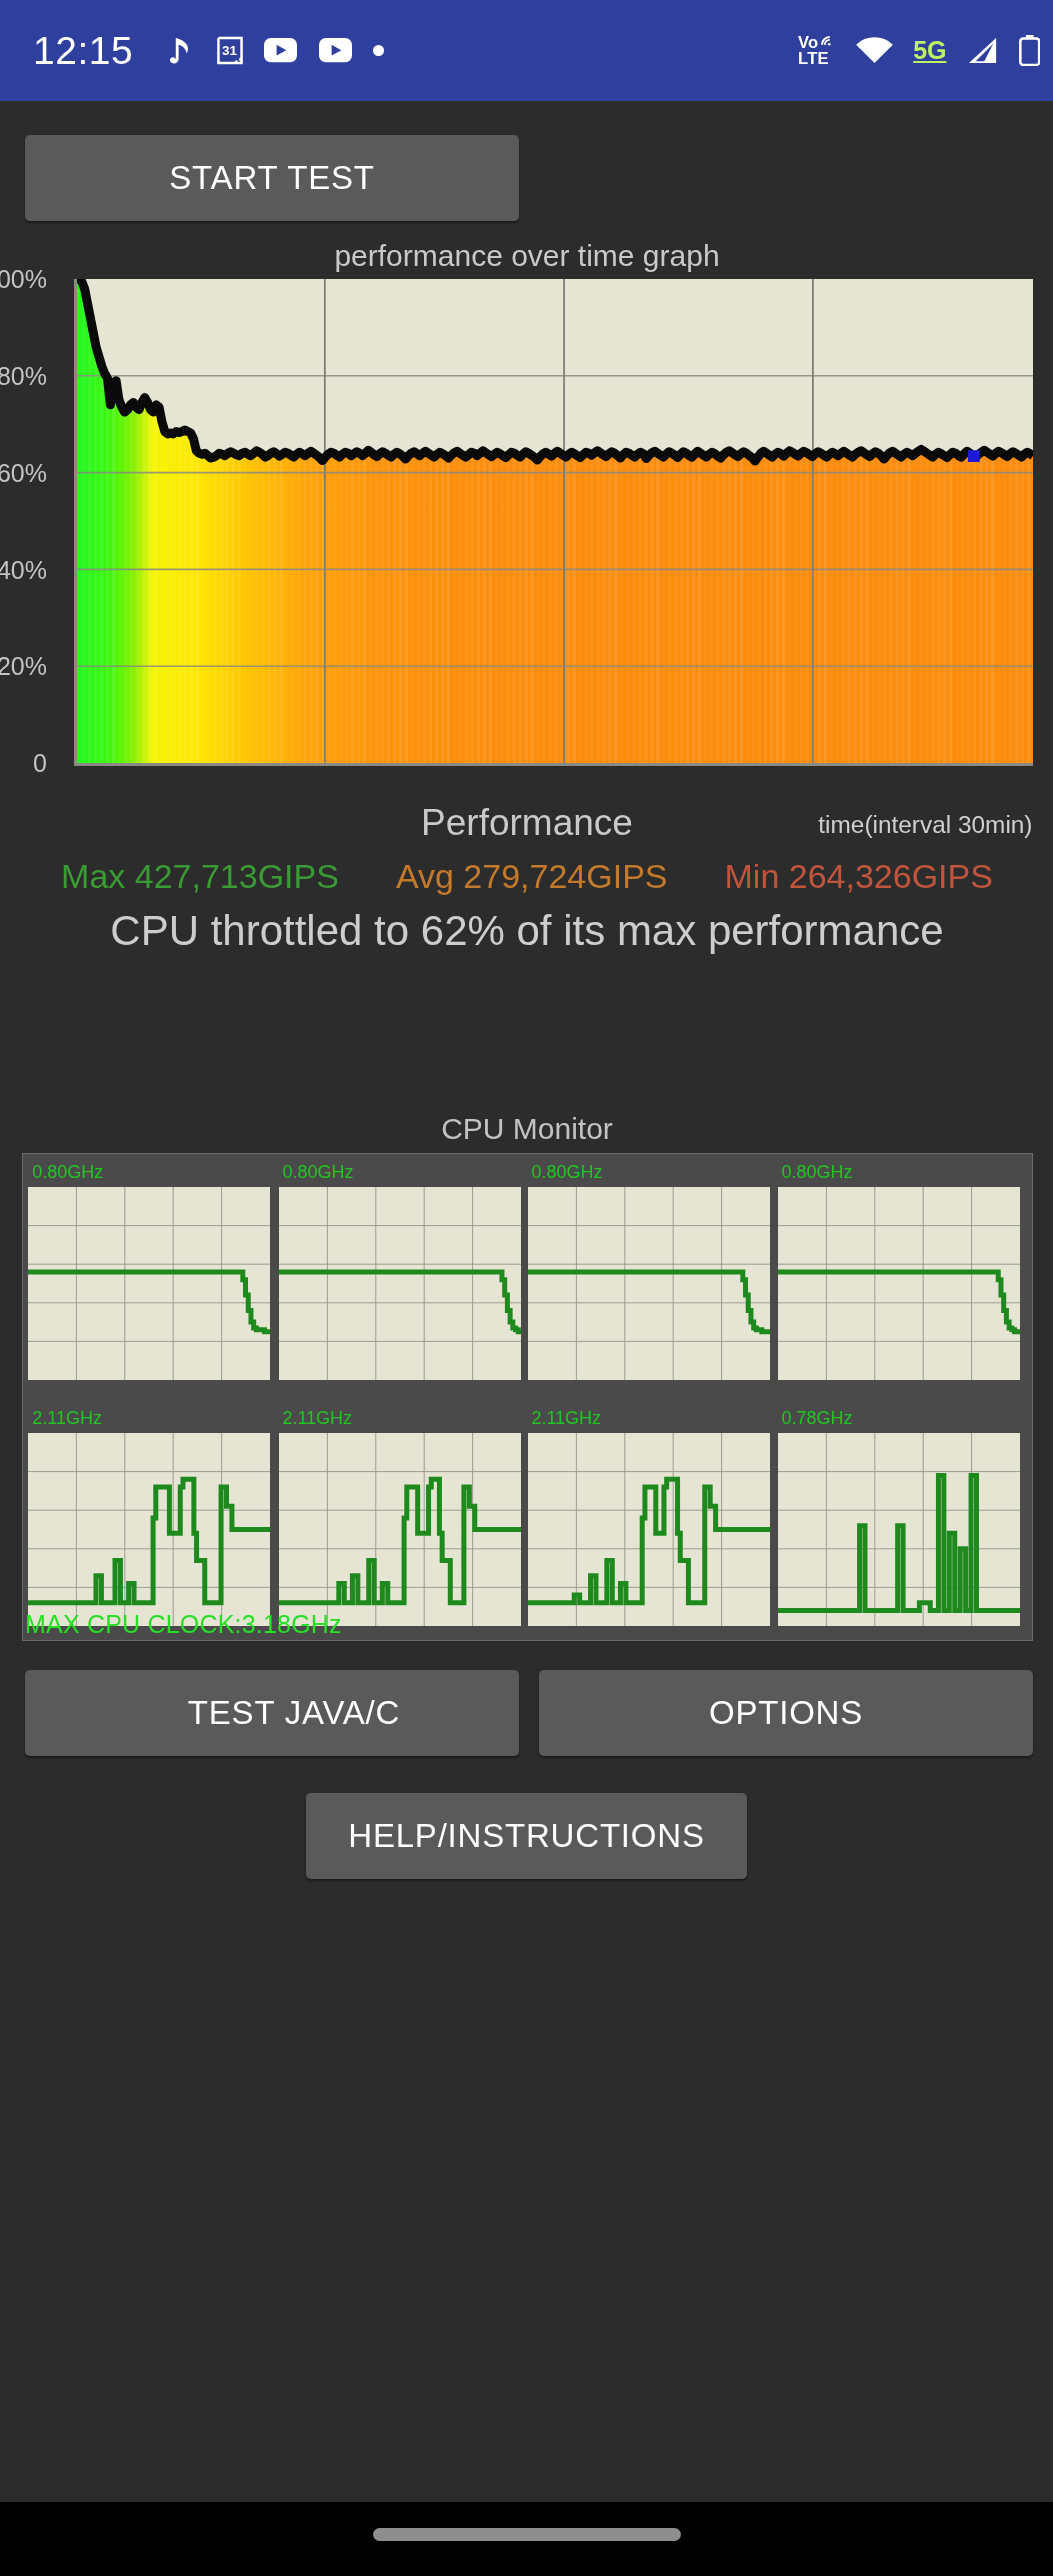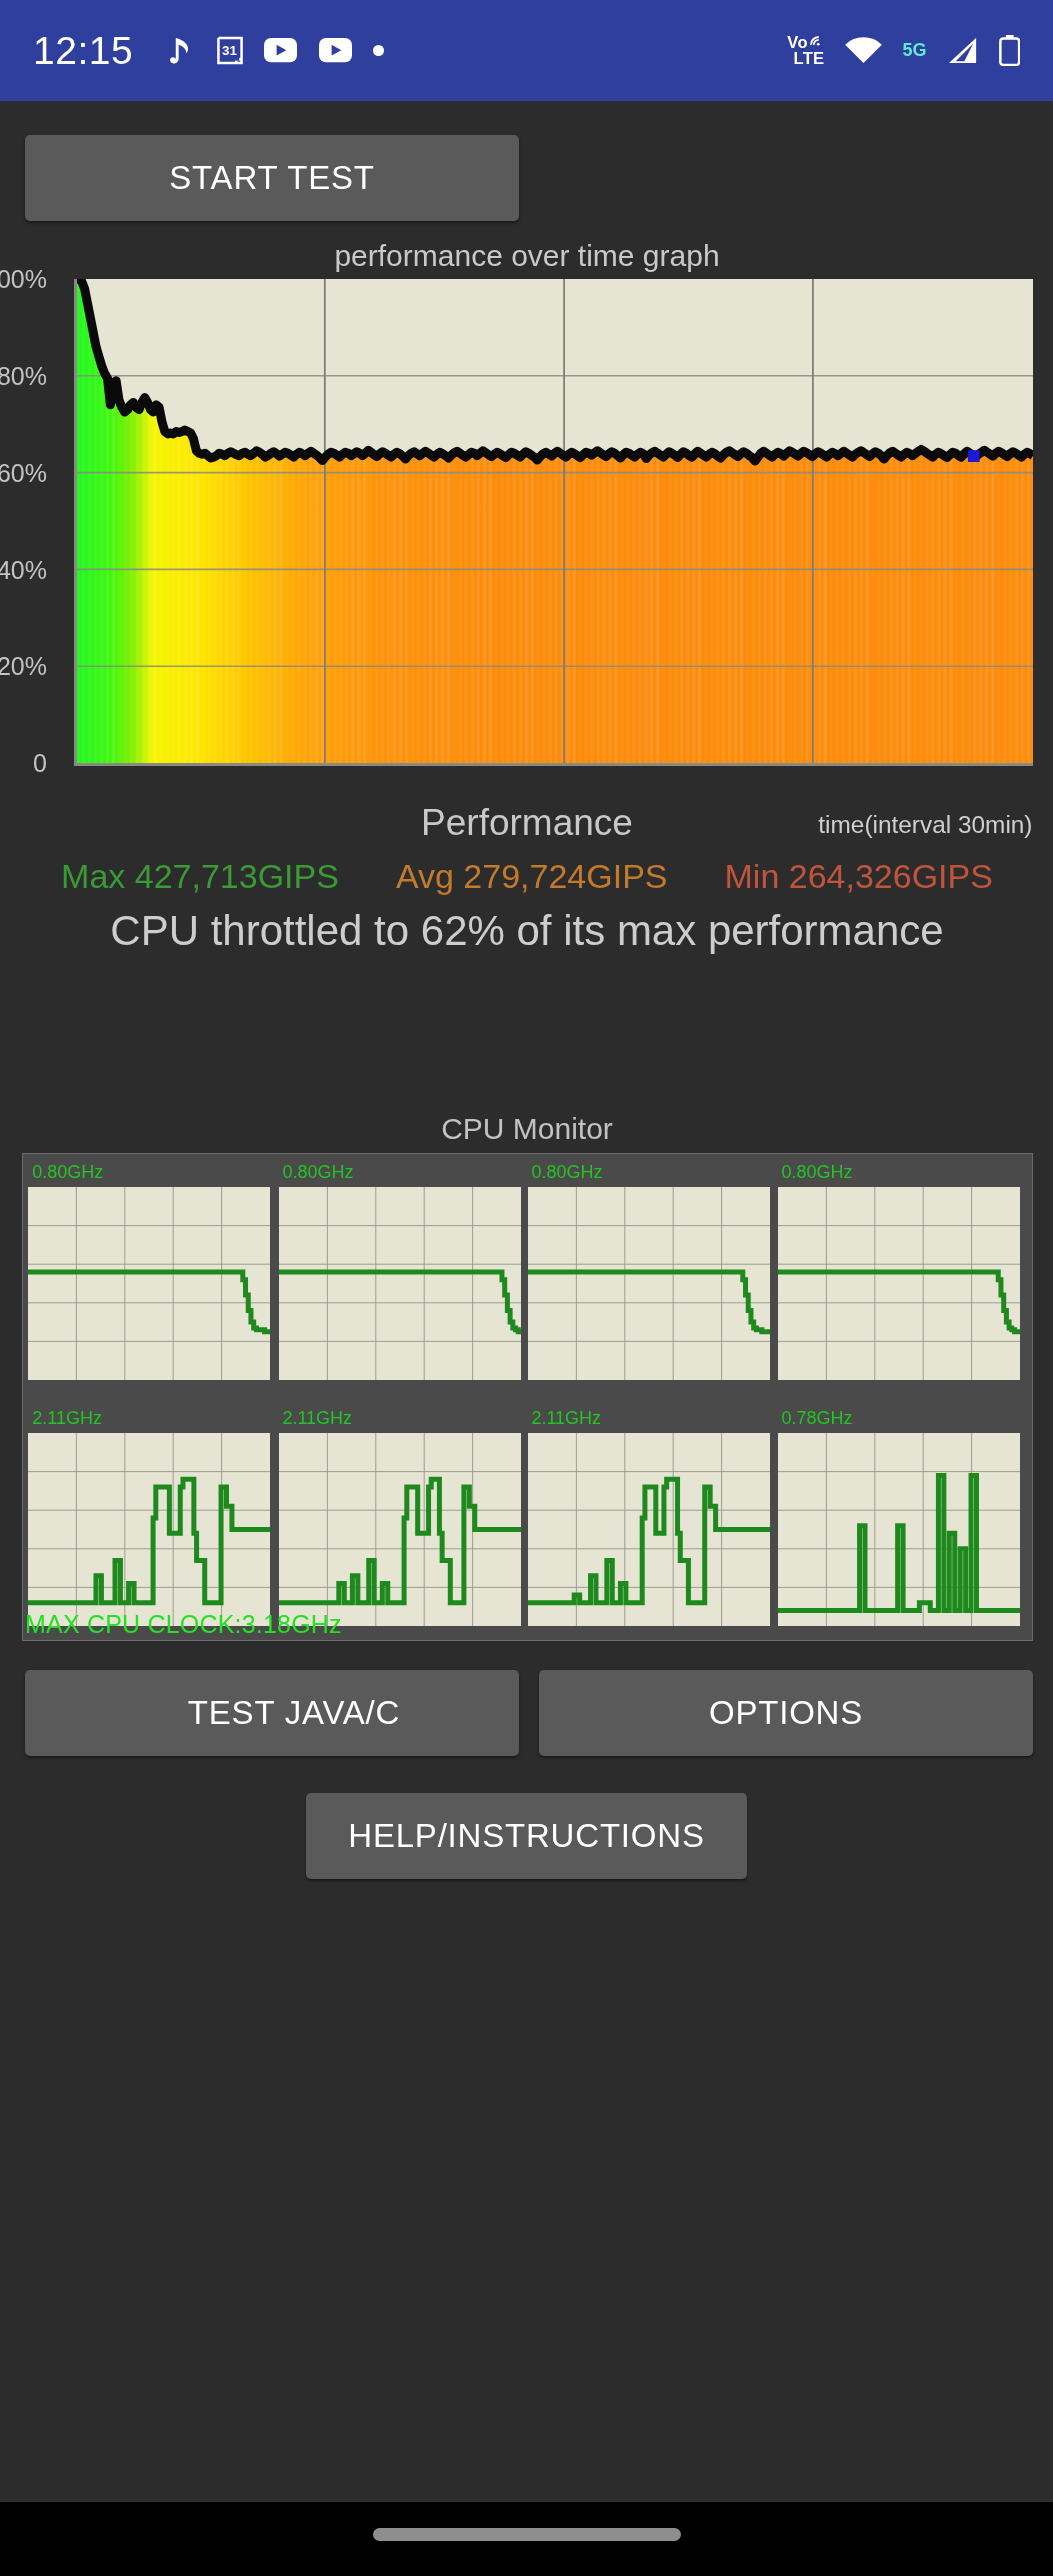--- a/index.html
+++ b/index.html
@@ -7,33 +7,33 @@
   body {
     font-family:"Liberation Sans", sans-serif;
     -webkit-font-smoothing:antialiased;
   }
   .phone { position:relative; width:1054px; height:2576px; background:#2c2c2c; overflow:hidden; }
 
   
   .statusbar{
     position:absolute; left:0; top:0; width:1054px; height:101px;
     background:#2f3f9e; display:flex; align-items:center;
-    padding:0 34px 0 33px; color:#fff;
+    padding:0 14px 0 33px; color:#fff;
   }
   .clock{ font-size:39px; letter-spacing:0.5px; line-height:1; }
   .sb-left-icons{ display:flex; align-items:center; gap:21.5px; margin-left:37px; }
   .sb-spacer{ flex:1; }
   .sb-right-icons{ display:flex; align-items:center; gap:19.5px; }
   .ic{ display:block; }
   .dot{ width:10.7px; height:10.7px; border-radius:50%; background:#fff; }
-  .volte{ display:flex; flex-direction:column; align-items:flex-end; line-height:.95;
+  .volte{ display:flex; flex-direction:column; align-items:flex-start; line-height:.95;
           font-size:16.6px; font-weight:bold; letter-spacing:0.3px;}
   .volte span{ display:block; }
   .volte .vo{ display:flex; align-items:flex-start;}
-  .net5g{ font-size:18px; font-weight:bold; color:#5eead4; letter-spacing:0px;}
+  .net5g{ font-size:25px; font-weight:bold; color:#bef264; letter-spacing:0px;text-decoration:underline;}
 
   
   .btn{
     background:#5a5a5a; color:#fff; border:none; border-radius:4.9px;
     font-size:33px; letter-spacing:0.8px; text-align:center;
     display:flex; align-items:center; justify-content:center;
     box-shadow:0 2px 2.9px rgba(0,0,0,.45);
     font-family:"Liberation Sans", sans-serif;
   }
   .start-btn{ position:absolute; left:25px; top:135px; width:494px; height:86px; }

